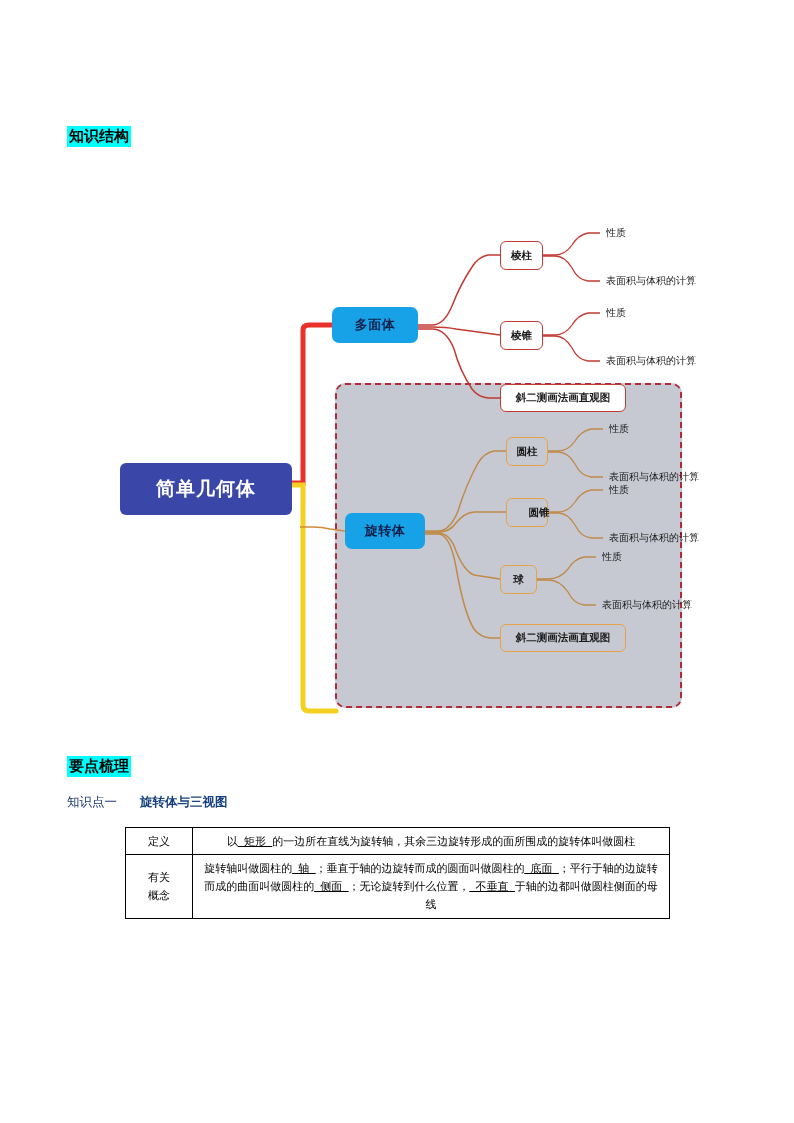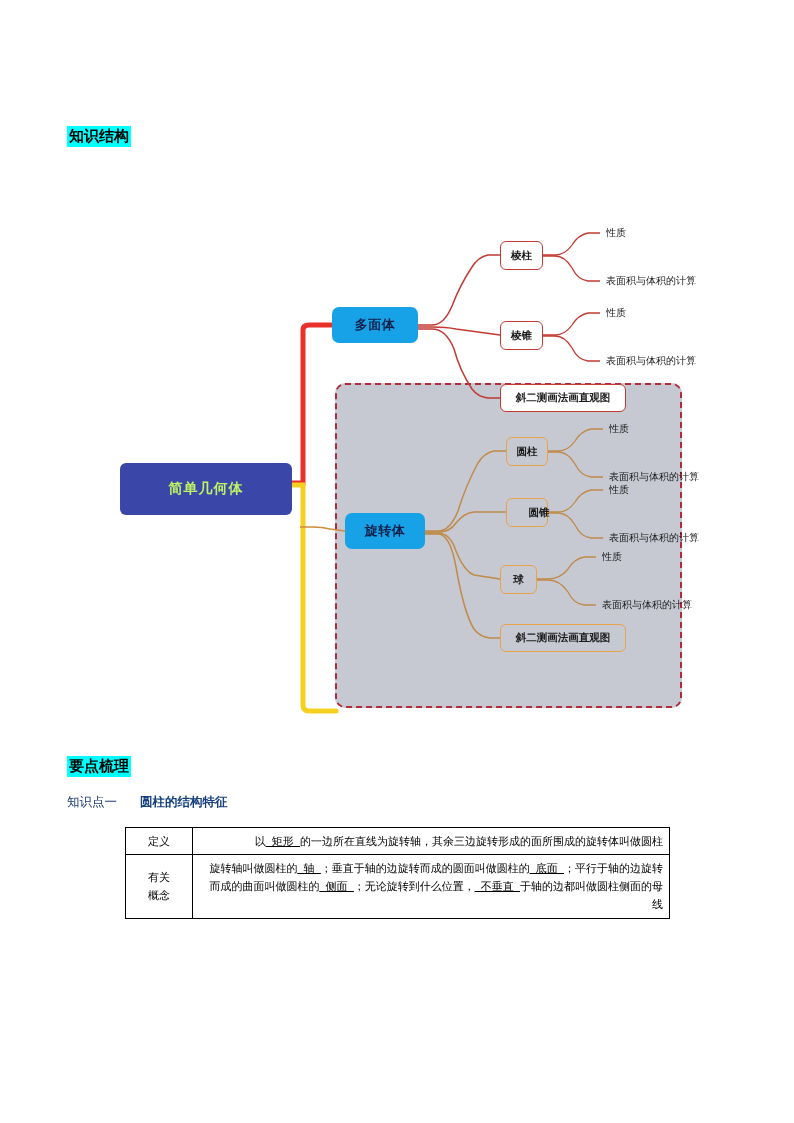--- a/index.html
+++ b/index.html
@@ -82,23 +82,23 @@
     align-items: center;
     justify-content: center;
     white-space: nowrap;
     font-family: "Liberation Sans", "DejaVu Sans", sans-serif;
     font-weight: bold;
   }
 
   
   .node-root {
     background: #3b47a8;
-    color: #bef264;
-    font-weight: bold;
-    font-size: 14px;
+    color: #ffffff;
+    font-weight: bold;
+    font-size: 19px;
     border-radius: 6px;
     letter-spacing: 1px;
   }
   
   .node-l1 {
     background: #17a2e8;
     color: #10204a;
     font-weight: bold;
     font-size: 13px;
     border-radius: 7px;
@@ -162,21 +162,21 @@
     padding: 4px 6px;
     vertical-align: middle;
     line-height: 1.65;
   }
   #kp-table td.label-cell {
     width: 62px;
     text-align: center;
     vertical-align: middle;
     padding: 4px 2px;
   }
-  #kp-table td.body-cell { text-align: right; }
+  #kp-table td.body-cell { text-align: center; }
   .u { text-decoration: underline; }
 </style>
 </head>
 <body>
 
 <div class="page">
 
 
   <div class="sec-head" id="sec-knowledge-structure">知识结构</div>
 
@@ -268,21 +268,21 @@
     </div>
 
 
   </div>
 
   <div class="sec-head" id="sec-key-points">要点梳理</div>
 
   <div class="sub-head">
     <span class="kp-index">知识点一</span>
     <span class="kp-gap"></span>
-    <span class="kp-title">圆柱的结构特征</span>
+    <span class="kp-title">旋转体与三视图</span>
   </div>
 
   <table id="kp-table">
     <tbody>
       <tr>
         <td class="label-cell">定义</td>
         <td class="body-cell"><span>以</span><span class="u">_矩形_</span><span>的一边所在直线为旋转轴，其余三边旋转形成的面所围成的旋转体叫做圆柱</span></td>
       </tr>
       <tr>
         <td class="label-cell">

